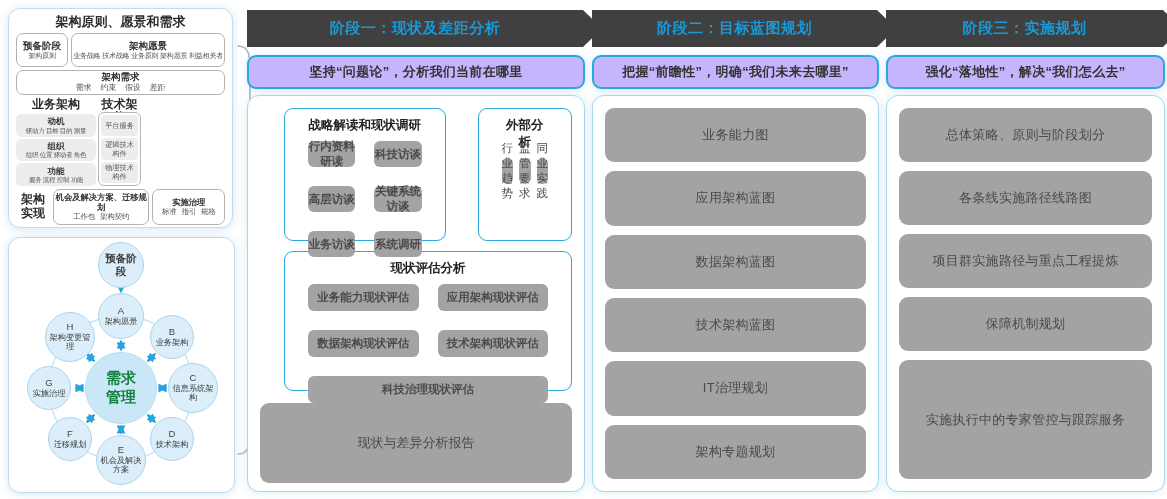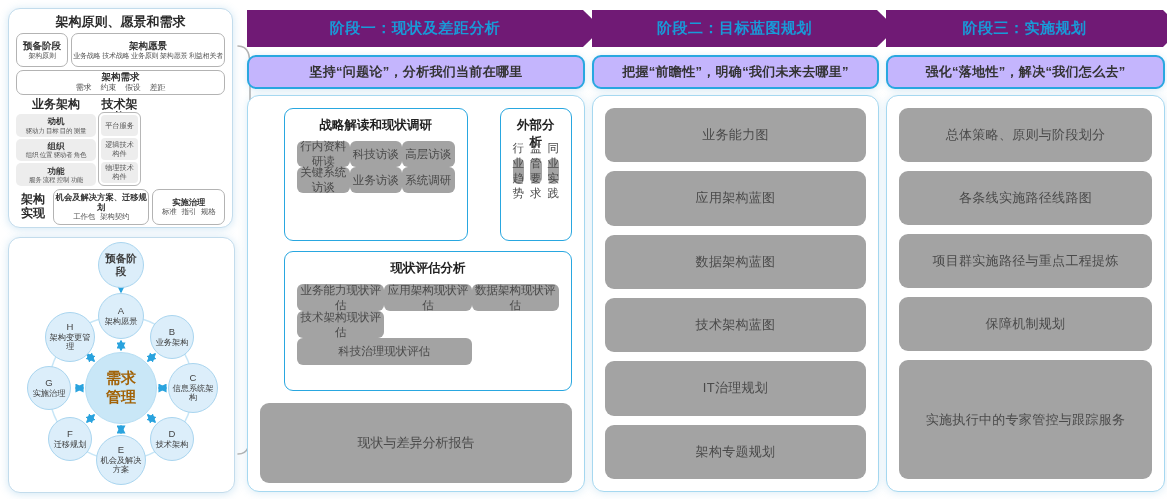--- a/index.html
+++ b/index.html
@@ -55,49 +55,49 @@
   .n-prep  { left:89px;  top:4px;   width:46px; height:46px; font-weight:bold; font-size:10.5px; line-height:1.2; }
   .n-a { left:89px;  top:55px;  width:46px; height:46px; }
   .n-b { left:141px; top:77px;  width:44px; height:44px; }
   .n-c { left:159px; top:125px; width:50px; height:50px; }
   .n-d { left:141px; top:179px; width:44px; height:44px; }
   .n-e { left:87px;  top:197px; width:50px; height:50px; }
   .n-f { left:39px;  top:179px; width:44px; height:44px; }
   .n-g { left:18px;  top:128px; width:44px; height:44px; }
   .n-h { left:36px;  top:74px;  width:50px; height:50px; }
   .n-center { left:76px; top:114px; width:72px; height:72px; background:#c9e7f7; border-color:#b5ddf3;
-              font-weight:bold; font-size:15px; color:#a16207; line-height:1.25; }
+              font-weight:bold; font-size:15px; color:#15803d; line-height:1.25; }
   .n-center span, .n-prep span { width:34px; word-break:break-all; }
 
   .brace { position:absolute; left:232px; top:0; }
 
   
   .phase { position:absolute; top:10px; }
   .ph1 { left:247px; width:338px; }
   .ph2 { left:592px; width:287px; }
   .ph3 { left:886px; width:279px; }
-  .band { position:relative; height:37px; width:calc(100% + 17px); background:#701a75;
+  .band { position:relative; height:37px; width:calc(100% + 17px); background:#404040;
           clip-path:polygon(0 0, calc(100% - 19px) 0, 100% 50%, calc(100% - 19px) 100%, 0 100%);
           display:flex; align-items:center; justify-content:center; }
   .band span { font-size:15px; font-weight:bold; color:#189ad8; padding-right:19px; letter-spacing:.5px; }
   .subt { margin-top:8px; height:34px; border:2px solid #29a7e0; border-radius:9px; background:#c4b5fd;
           display:flex; align-items:center; justify-content:center; font-size:13px; font-weight:bold;
           color:#333; box-shadow:0 1px 6px rgba(90,170,215,.25); letter-spacing:.3px; }
   .content { margin-top:6px; height:397px; border:1.5px solid #a6d8f0; border-radius:12px; background:#fff;
              padding:12px; box-shadow:0 1px 8px rgba(90,170,215,.22); }
 
-  .bluebox { border:1.5px solid #29a7e0; border-radius:9px; background:#fff; padding:7px 12px;margin-left:24px; }
+  .bluebox { border:1.5px solid #29a7e0; border-radius:9px; background:#fff; padding:7px 23px;margin-left:24px; }
   .bb-title { text-align:center; font-weight:bold; font-size:12.5px; color:#222; margin:1px 0 7px; }
   .chip { background:#a3a3a3; border-radius:6px; color:#4a4a4a; display:flex; align-items:center;
           justify-content:center; text-align:center; }
 
   .row-top { display:flex; gap:8px; height:133px; }
   .bb-a { width:212px; }
   .bb-b { flex:1; }
-  .grid2 { display:grid; grid-template-columns:1fr 1fr 1fr; gap:0; }
+  .grid2 { display:grid; grid-template-columns:1fr 1fr; gap:19px;font-weight:bold; }
   .grid1 { display:grid; grid-template-columns:1fr 1fr 1fr; gap:6px; }
   .bb-a .chip, .bb-b .chip { height:26px; font-size:11.5px; }
   .bb-c { margin-top:10px; height:140px; }
   .bb-c .chip { height:27px; font-size:11.5px; }
   .bb-c .wide { grid-column:1 / span 2; }
   .report { margin-top:12px; height:80px; font-size:13px; border-radius:9px; }
 
   .stack { display:flex; flex-direction:column; gap:9px; height:100%; }
   .stack .chip { font-size:13px; border-radius:9px; flex:1; letter-spacing:.3px; }
   .stack .tall { flex:2.2; }

